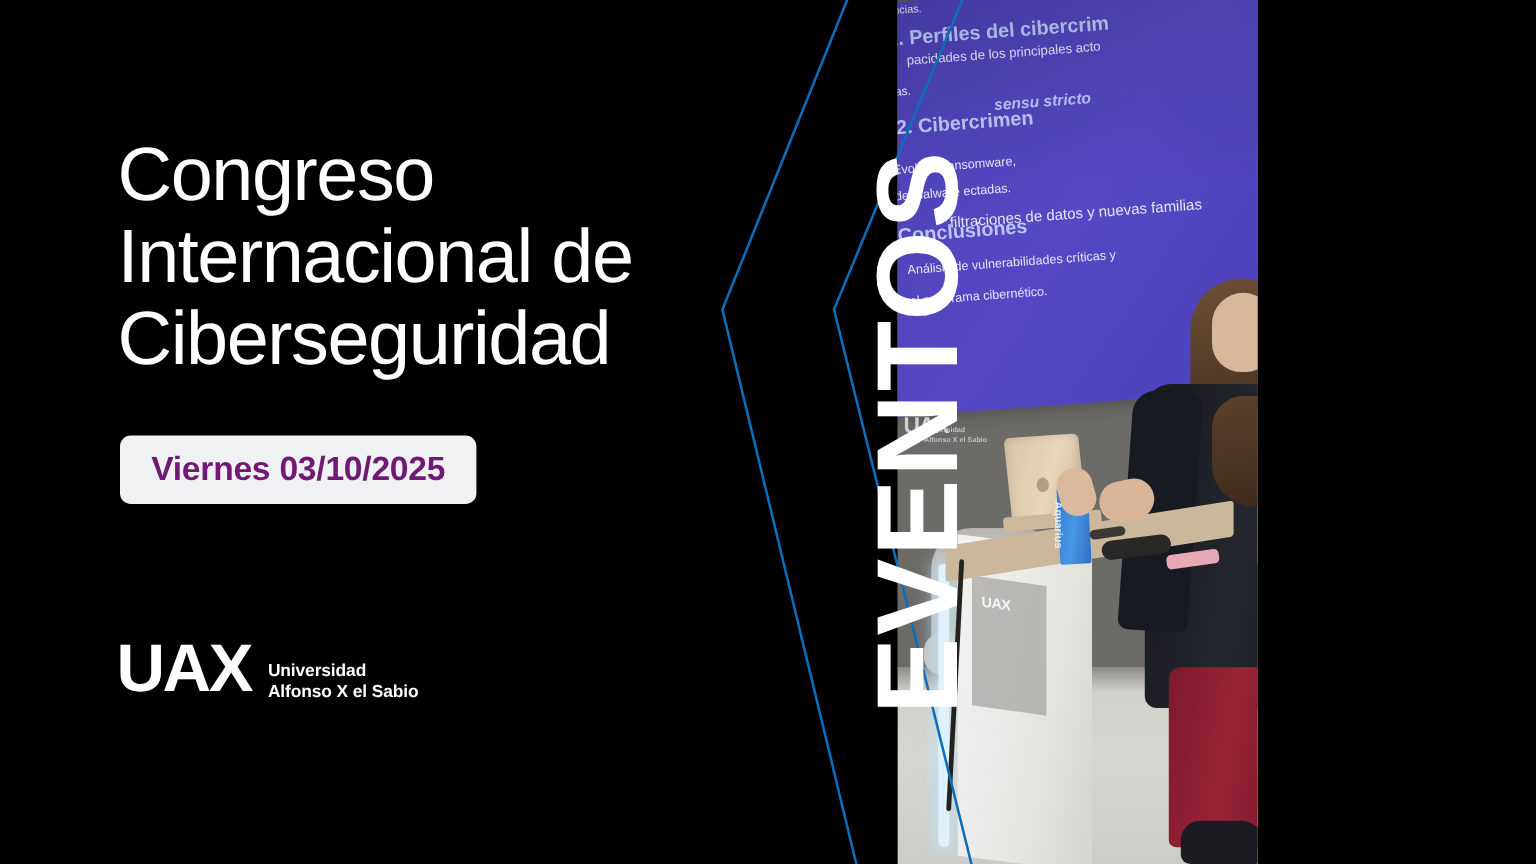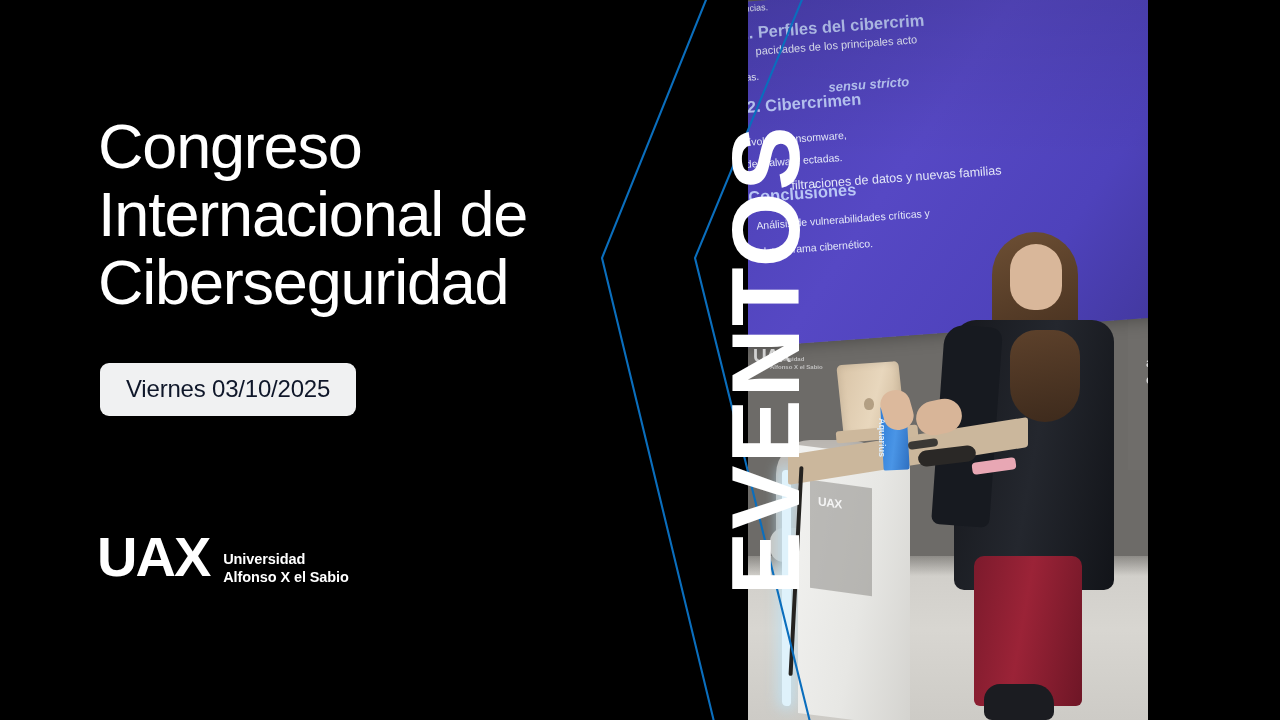--- a/index.html
+++ b/index.html
@@ -1,32 +1,32 @@
 <!DOCTYPE html>
 <html><head>
 <meta charset="utf-8">
 <style>
   html,body{margin:0;padding:0;background:#000;}
   body{width:1280px;height:720px;overflow:hidden;font-family:"Liberation Sans",sans-serif;}
-  #stage{position:relative;width:1148px;height:720px;background:#000;overflow:hidden;}
+  #stage{position:relative;width:1048px;height:720px;background:#000;overflow:hidden;}
 
   
   #left-panel{position:absolute;left:0;top:0;width:700px;height:720px;background:#000;z-index:6;}
   #event-title{
     position:absolute;left:98px;top:112px;width:560px;
     color:#ffffff;font-size:63px;line-height:1.08;font-weight:500;
     letter-spacing:-1.2px;white-space:pre-line;
   }
   #date-badge{
     position:absolute;left:100px;top:363px;
     background:#f0f1f2;border-radius:9px;
     padding:12px 26px 13px 26px;
     display:inline-block;
   }
-  #date-badge-text{color:#0f172a;font-size:24px;font-weight:400;letter-spacing:-0.2px;white-space:nowrap;}
+  #date-badge-text{color:#701a75;font-size:28px;font-weight:700;letter-spacing:-0.2px;white-space:nowrap;}
 
   
   #uax-logo{position:absolute;left:97px;top:528px;display:flex;align-items:center;gap:14px;}
   #uax-mark{font-size:56px;font-weight:700;color:#fff;letter-spacing:-2px;line-height:1;}
   #uax-sub{color:#fff;font-size:14.5px;line-height:1.22;font-weight:600;letter-spacing:-0.1px;white-space:pre-line;margin-top:23px;}
 
   
   #deco-lines{position:absolute;left:0;top:0;width:1280px;height:720px;z-index:7;pointer-events:none;}
 
   

